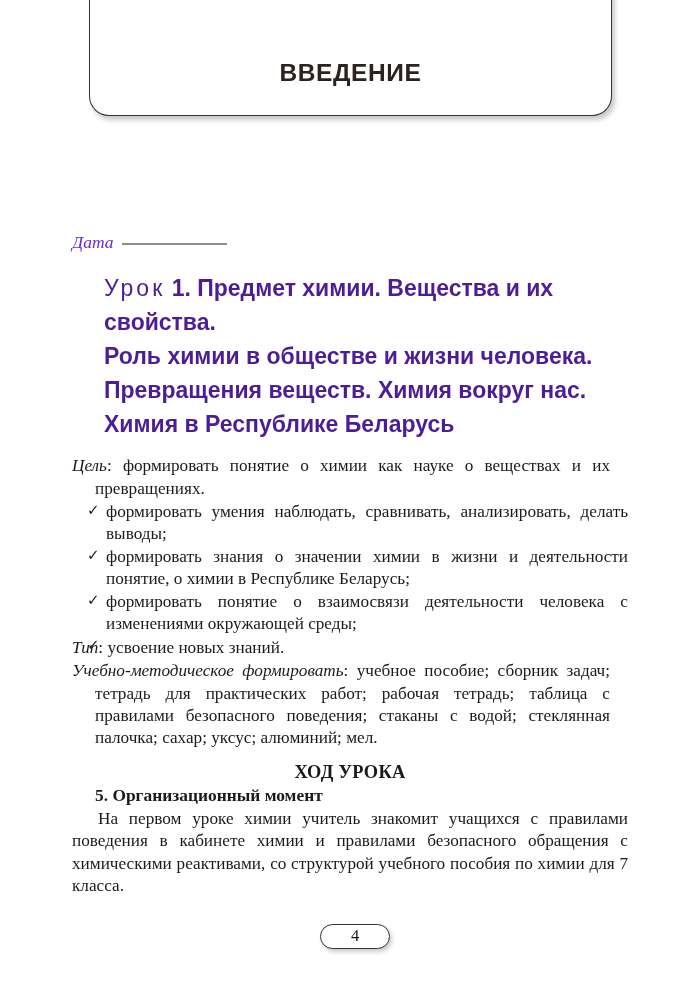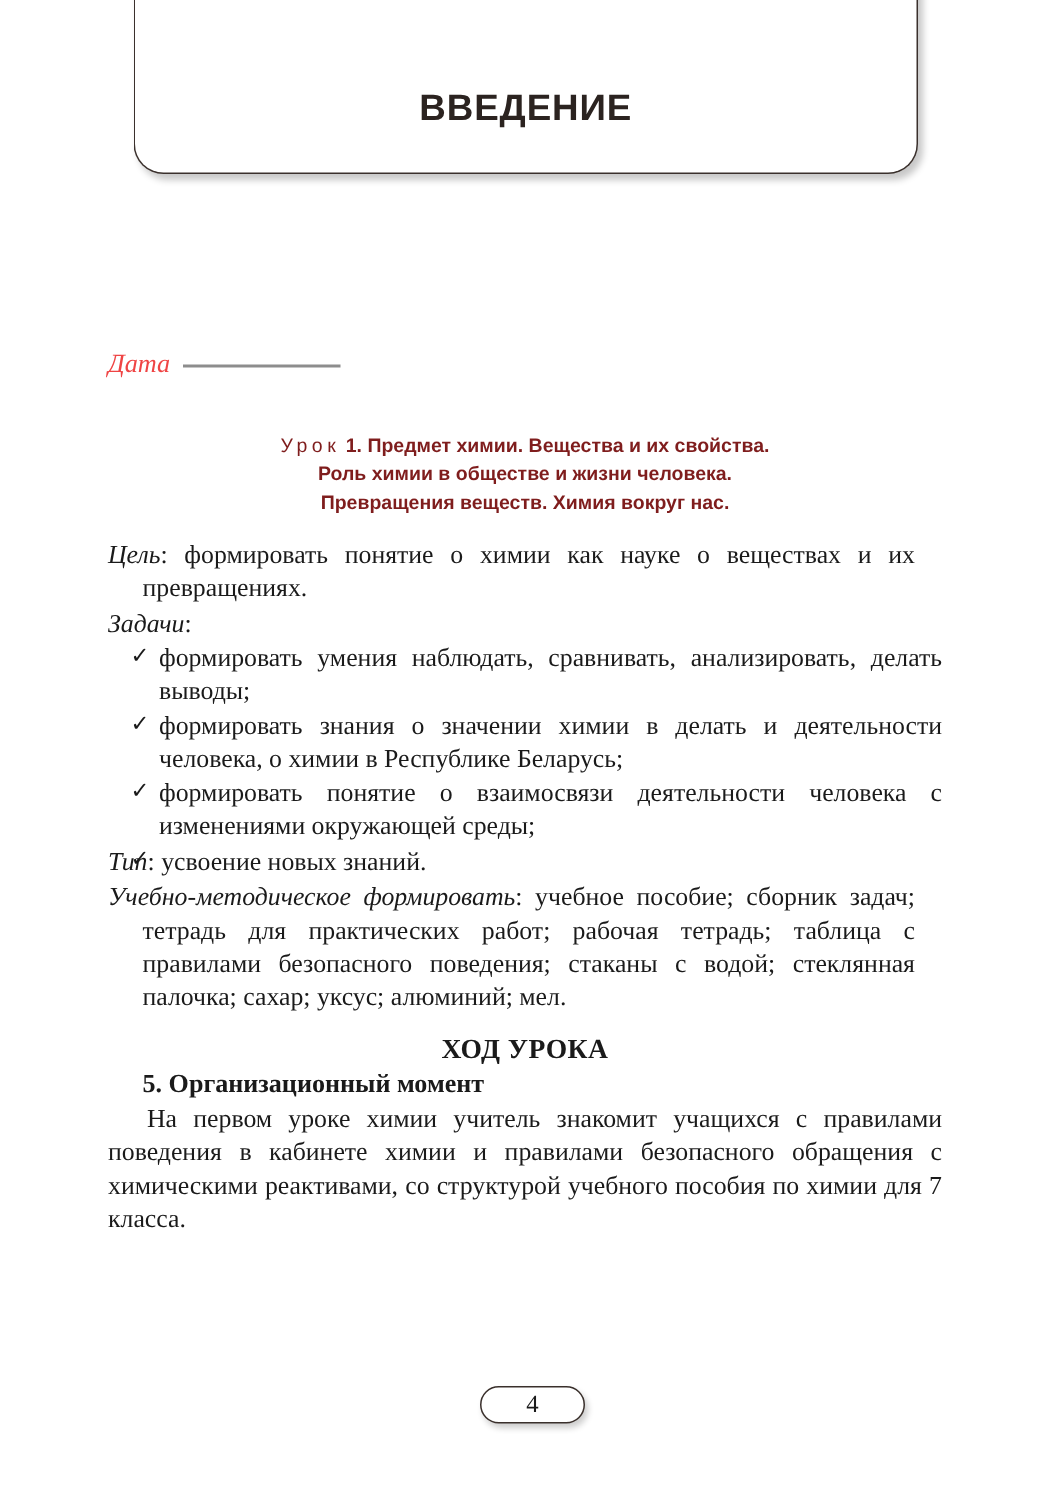--- a/index.html
+++ b/index.html
@@ -51,41 +51,41 @@
     position: absolute;
     left: 72px;
     top: 232px;
     width: 556px;
   }
 
   
   .date-line {
     font-size: 17.5px;
     font-style: italic;
-    color: #ef4444;
-    margin-bottom: 34px;
+    color: #6d28d9;
+    margin-bottom: 18px;
     white-space: nowrap;
   }
   .date-rule {
     display: inline-block;
     width: 105px;
     border-bottom: 2.2px solid #8d8d8d;
     margin-left: 8px;
     vertical-align: 3px;
     height: 0;
   }
 
   
   .lesson-heading {
     font-family: "Liberation Sans", "DejaVu Sans", sans-serif;
     font-weight: bold;
-    font-size: 13px;
+    font-size: 23px;
     line-height: 1.48;
-    text-align: center;
-    color: #7f1d1d;
+    text-align: left;
+    color: #4c1d95;
     margin: 0 0 14px 0;
     padding: 0 32px;
   }
   .lesson-heading .urok-word {
     font-weight: normal;
     letter-spacing: 3px;
   }
   .lesson-heading .hline { display: block; }
 
   
@@ -185,29 +185,29 @@
     <div class="date-line">
       <span class="ital">Дата</span><span class="date-rule"></span>
     </div>
 
     <div class="lesson-heading">
       <span class="hline"><span class="urok-word">Урок</span>
         <span>1.</span>
         <span>Предмет химии. Вещества и их свойства.</span></span>
       <span class="hline">Роль химии в обществе и жизни человека.</span>
       <span class="hline">Превращения веществ. Химия вокруг нас.</span>
+      <span class="hline">Химия в Республике Беларусь</span>
     </div>
 
     <p class="para"><span class="ital">Цель</span><span>: </span><span>формировать понятие о химии как науке о веществах и их превращениях.</span></p>
 
-    <p class="para plain"><span class="ital">Задачи</span><span>:</span></p>
 
     <ul class="checklist">
       <li><span class="tick">✓</span><span>формировать умения наблюдать, сравнивать, анализировать, делать выводы;</span></li>
-      <li><span class="tick">✓</span><span>формировать знания о значении химии в делать и деятельности человека, о химии в Республике Беларусь;</span></li>
+      <li><span class="tick">✓</span><span>формировать знания о значении химии в жизни и деятельности понятие, о химии в Республике Беларусь;</span></li>
       <li><span class="tick">✓</span><span>формировать понятие о взаимосвязи деятельности человека с изменениями окружающей среды;</span></li>
       <li><span class="tick">✓</span></li>
     </ul>
 
     <p class="para"><span class="ital">Тип</span><span>: </span><span>усвоение новых знаний.</span></p>
 
     <p class="para"><span class="ital">Учебно-методическое формировать</span><span>: </span><span>учебное пособие; сборник задач; тетрадь для практических работ; рабочая тетрадь; таблица с правилами безопасного поведения; стаканы с водой; стеклянная палочка; сахар; уксус; алюминий; мел.</span></p>
 
     <div class="hod-uroka">ХОД УРОКА</div>
 

